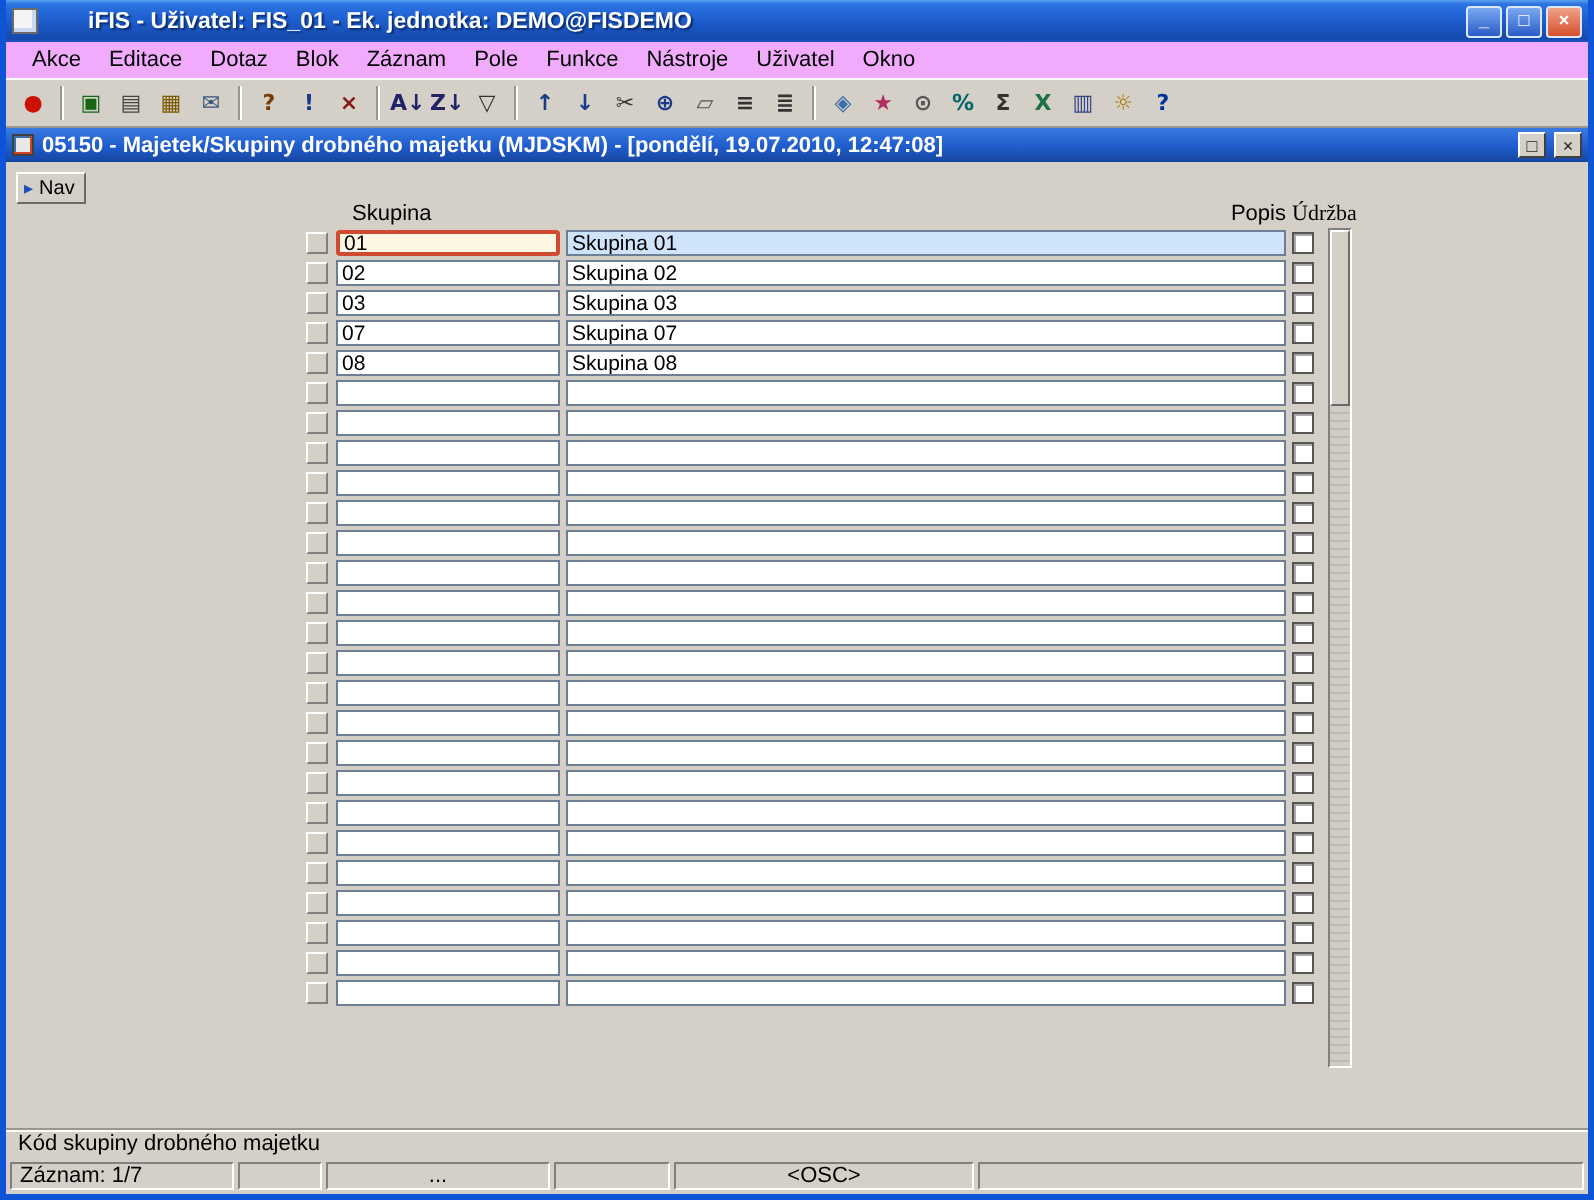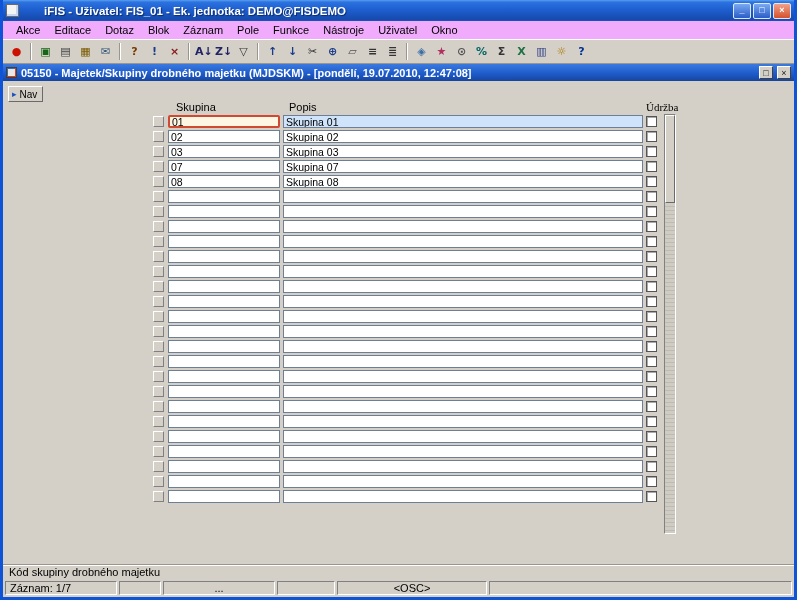--- a/index.html
+++ b/index.html
@@ -51,21 +51,21 @@
   .nav-btn { position:absolute; top:5px; left:5px; height:16px; display:flex; align-items:center;
     gap:3px; padding:0 5px 0 3px; background:#d4d0c8; border:1px solid;
     border-color:#fff #6a6a6a #6a6a6a #fff; font-size:10px;
     font-family:"Liberation Sans",sans-serif; }
   .nav-glyph { color:#1a50c0; font-size:9px; }
 
   .form { position:absolute; left:150px; top:18px; }
   .headers, .frow { display:grid; grid-template-columns:12px 112px 360px 14px; column-gap:3px; align-items:center; }
   .headers { height:15px; }
   .h-skup { grid-column:2; padding-left:8px; }
-  .h-pop  { grid-column:3; padding-left:6px; }
+  .h-pop  { grid-column:3; padding-left:6px;text-align:right; }
   .h-udr  { grid-column:4; white-space:nowrap;font-family:Liberation Serif, serif; }
   .frow { height:15px; }
   .rec { width:11px; height:11px; background:#d4d0c8; border:1px solid;
     border-color:#fff #808080 #808080 #fff; }
   .fld { width:100%; height:13px; border:1px solid #6e7e94; background:#fff;
     font-size:10.5px; padding:0 2px; font-family:"Liberation Sans",sans-serif; }
   .cb { width:11px; height:11px; background:#fff; border:1px solid #555;
     box-shadow:inset 1px 1px 0 #aaa; }
   .frow.current .pop { background:#cfe4fb; }
   .frow.current .skup { background:#fdf6e3; border:2px solid #cf4a30; border-radius:2px; }

